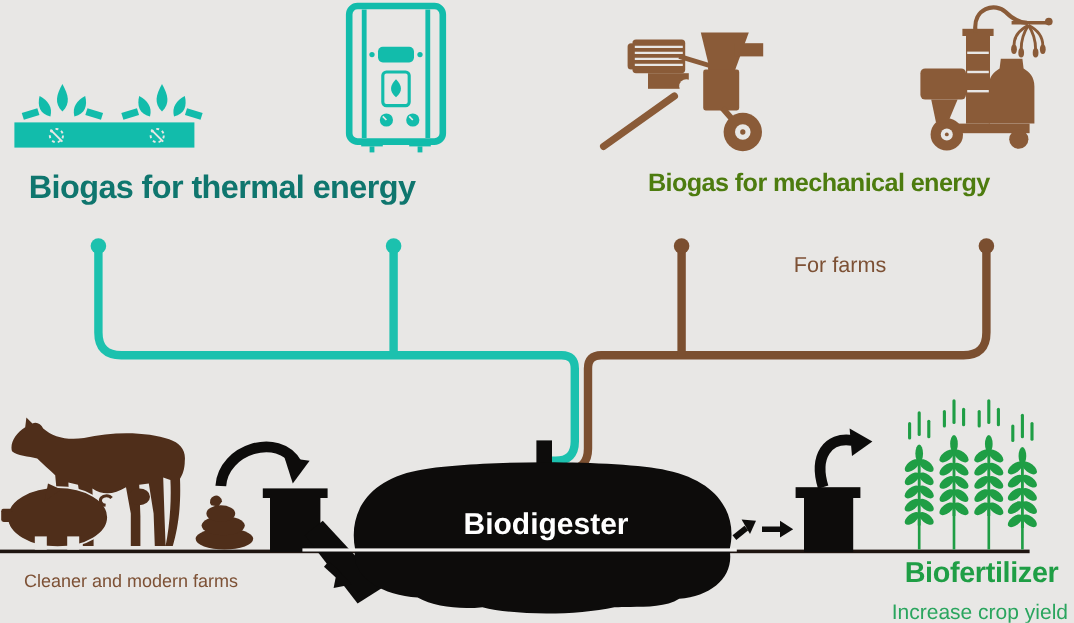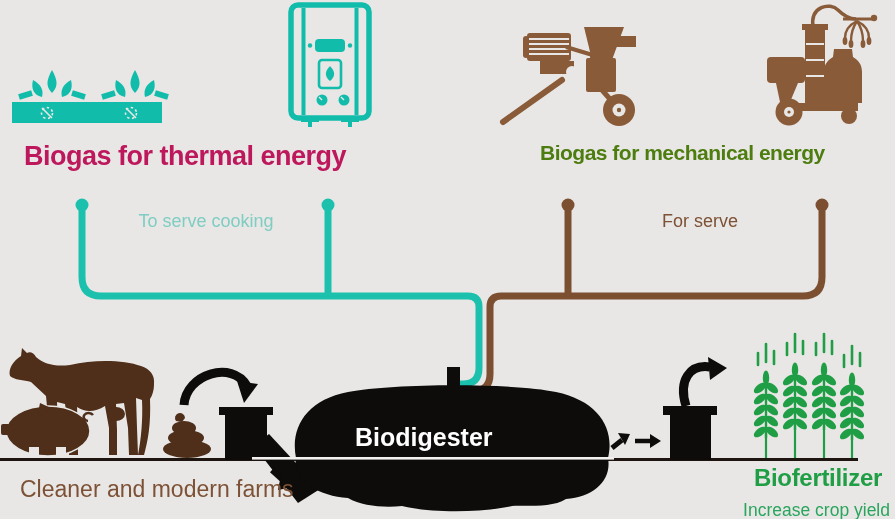--- a/index.html
+++ b/index.html
@@ -3,27 +3,27 @@
 <meta charset="utf-8">
 <style>
   html,body{margin:0;padding:0;}
   body{
     width:895px;height:519px;position:relative;overflow:hidden;
     background:#e8e7e5;
     font-family:"Liberation Sans", "DejaVu Sans", sans-serif;
   }
   #art{position:absolute;left:0;top:0;z-index:1;}
   .txt{position:absolute;z-index:2;line-height:1.18;}
-  .title-thermal{left:24px;top:141px;width:360px;font-size:27px;font-weight:bold;color:#be185d;letter-spacing:-0.5px;}
+  .title-thermal{left:24px;top:141px;width:360px;font-size:27px;font-weight:bold;color:#0f766e;letter-spacing:-0.5px;}
   .title-mech{left:496px;top:141px;width:400px;font-size:21px;font-weight:bold;color:#4d7c0f;letter-spacing:-0.5px;margin-left:44px;}
   .note{font-size:18px;text-align:center;}
   .note-cooking{left:118px;top:211px;width:176px;color:#7fcdc3;}
   .note-farm{left:600px;top:211px;width:200px;color:#7d5135;}
-  .digester-label{left:355px;top:423px;width:200px;font-size:25px;font-weight:bold;color:#ffffff;}
-  .farms-caption{left:20px;top:476px;width:300px;font-size:23px;color:#7d5135;}
+  .digester-label{left:355px;top:423px;width:200px;text-align:center;font-size:25px;font-weight:bold;color:#ffffff;}
+  .farms-caption{left:20px;top:476px;width:300px;font-size:15px;color:#7d5135;}
   .biofert{left:690px;top:464px;width:192px;text-align:right;font-size:24px;font-weight:bold;color:#1f9e45;letter-spacing:-0.3px;}
   .yield{left:695px;top:500px;width:195px;text-align:right;font-size:17.5px;color:#2aa55e;}
 </style>
 </head>
 <body>
 
 <svg id="art" width="895" height="519" viewBox="0 0 895 519">
   <defs>
     <g id="wheathead" fill="#1f9e45">
       <ellipse cx="0" cy="-2" rx="3.2" ry="7.5"></ellipse>
@@ -248,22 +248,21 @@
     <use href="#wdash" transform="translate(795,370)"></use>
     <use href="#wdash" transform="translate(824,370)"></use>
     <use href="#wdash" transform="translate(852,382)"></use>
   </g>
 </svg>
 
 <div class="txt title-thermal">Biogas for thermal energy</div>
 <div class="txt title-mech">Biogas for mechanical energy</div>
 
 <div class="txt note note-cooking">
-  <div>To serve cooking</div>
 </div>
 <div class="txt note note-farm">
-  <div>For serve</div>
+  <div>For farms</div>
 </div>
 
 <div class="txt digester-label">Biodigester</div>
 <div class="txt farms-caption">Cleaner and modern farms</div>
 <div class="txt biofert">Biofertilizer</div>
 <div class="txt yield">Increase crop yield</div>
 
 </body></html>

